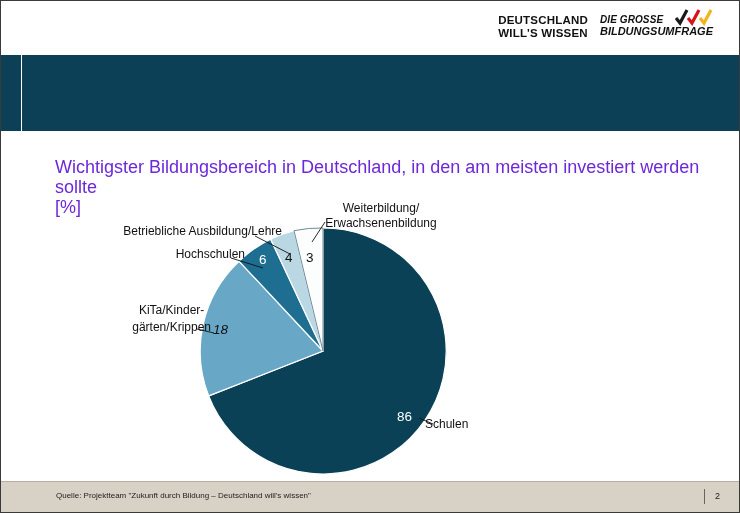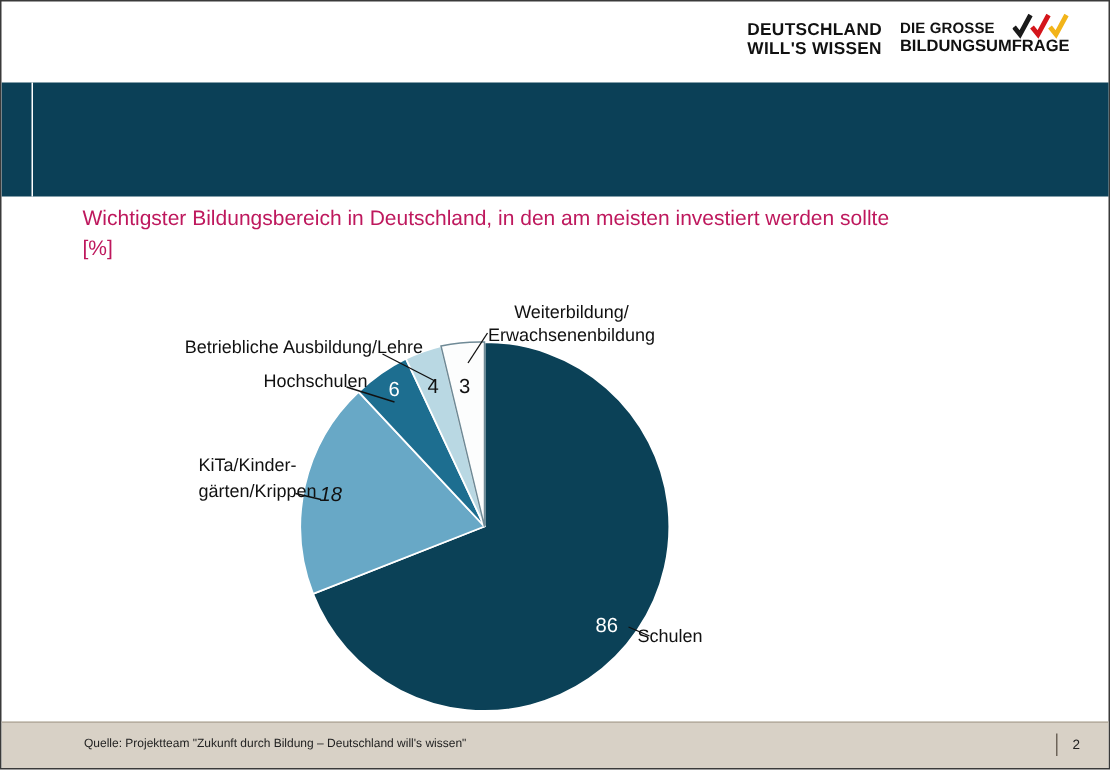--- a/index.html
+++ b/index.html
@@ -46,20 +46,21 @@
     position: relative;
     text-align: left;
   }
   .logo-right-line {
     font-size: 10px;
     font-weight: bold;
     line-height: 11.5px;
     letter-spacing: 0.1px;
     color: #111111;
     white-space: nowrap;
+    font-style: italic;
   }
   .logo-right-line.big {
     font-size: 11px;
     letter-spacing: 0px;
   }
   .checks {
     position: absolute;
     top: -5px;
     right: -4px;
     width: 42px;
@@ -92,24 +93,24 @@
     color: #ffffff;
     line-height: 26px;
     white-space: nowrap;
   }
   #title-text .hl { color: #e9a23b; }
 
   
   #subtitle {
     position: absolute;
     left: 54px;
-    top: 134px;
+    top: 156px;
     width: 668px;
-    font-size: 14px;
-    color: #be185d;
+    font-size: 18px;
+    color: #6d28d9;
     line-height: 20px;
   }
 
   
   #chart-area {
     position: absolute;
     left: 0;
     top: 195px;
     width: 740px;
     height: 280px;
@@ -127,21 +128,21 @@
     line-height: 15px;
     white-space: nowrap;
   }
   .callout.right { text-align: right; }
   .callout.center { text-align: center; }
   .callout.left { text-align: left; }
 
   #lbl-weiterbildung { left: 290px; top: 5px; text-align: center; width: 180px; }
   #lbl-betriebliche  { right: 459px; top: 28px; }
   #lbl-hochschulen   { right: 496px; top: 51px; }
-  #lbl-kita          { right: 530px; top: 106px; text-align: left; line-height: 17px; }
+  #lbl-kita          { right: 530px; top: 106px; text-align: center; line-height: 17px; }
   #lbl-schulen       { left: 424px; top: 221px; }
 
   .slice-value {
     position: absolute;
     font-size: 13.5px;
     font-weight: normal;
     color: #111111;
   }
   .slice-value.onlight { color: #111111; }
   .slice-value.ondark  { color: #ffffff; }

